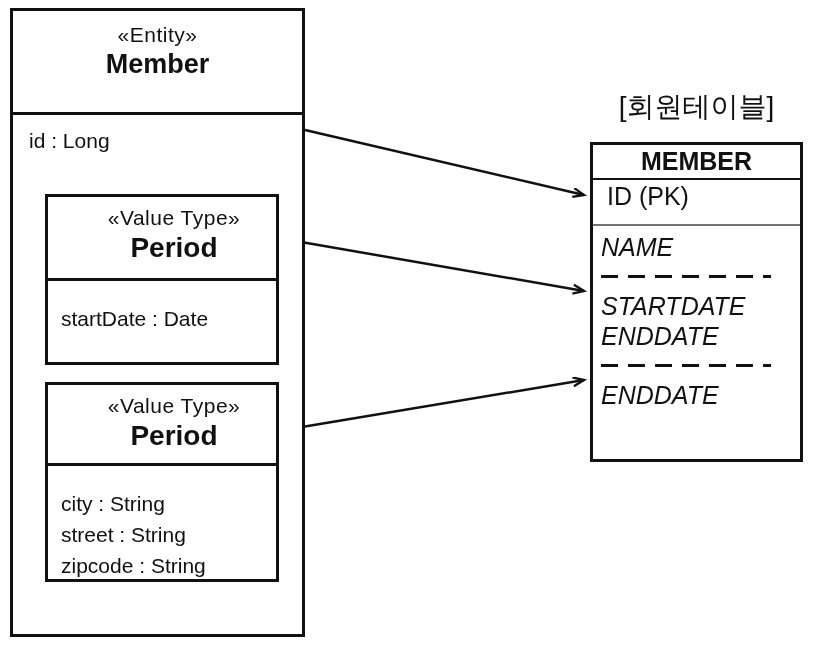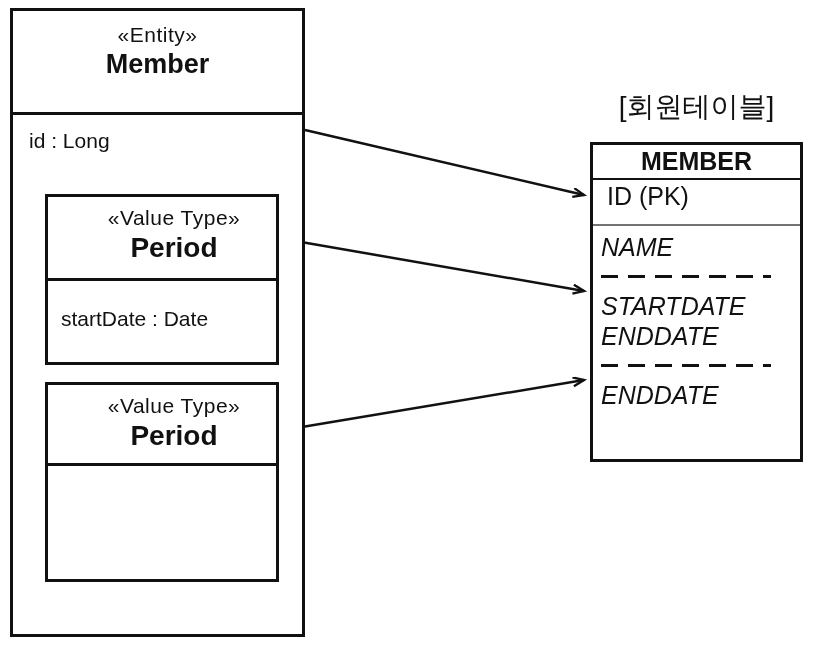--- a/index.html
+++ b/index.html
@@ -132,20 +132,25 @@
     <div class="attrs">
       <div>startDate : Date</div>
     </div>
   </div>
 
   <div class="box" id="address-box">
     <div class="box-header">
       <div class="stereotype">«Value Type»</div>
       <div class="box-name">Period</div>
     </div>
+    <div class="attrs">
+      <div>city : String</div>
+      <div>street : String</div>
+      <div>zipcode : String</div>
+    </div>
   </div>
 
   <div class="tbl-caption">[회원테이블]</div>
 
   <div class="box" id="db-table">
     <div class="tbl-name">MEMBER</div>
     <div class="tbl-pk">ID (PK)</div>
     <div class="tbl-body">
       <div>NAME</div>
       <div class="dash-sep"></div>

